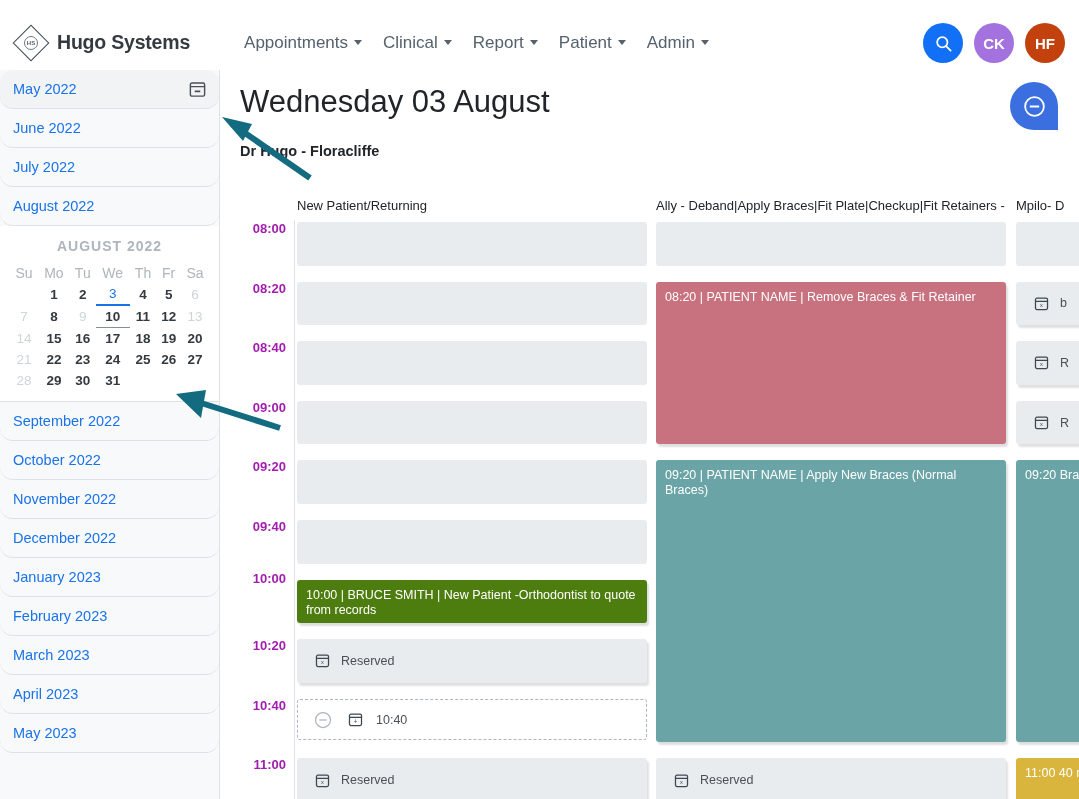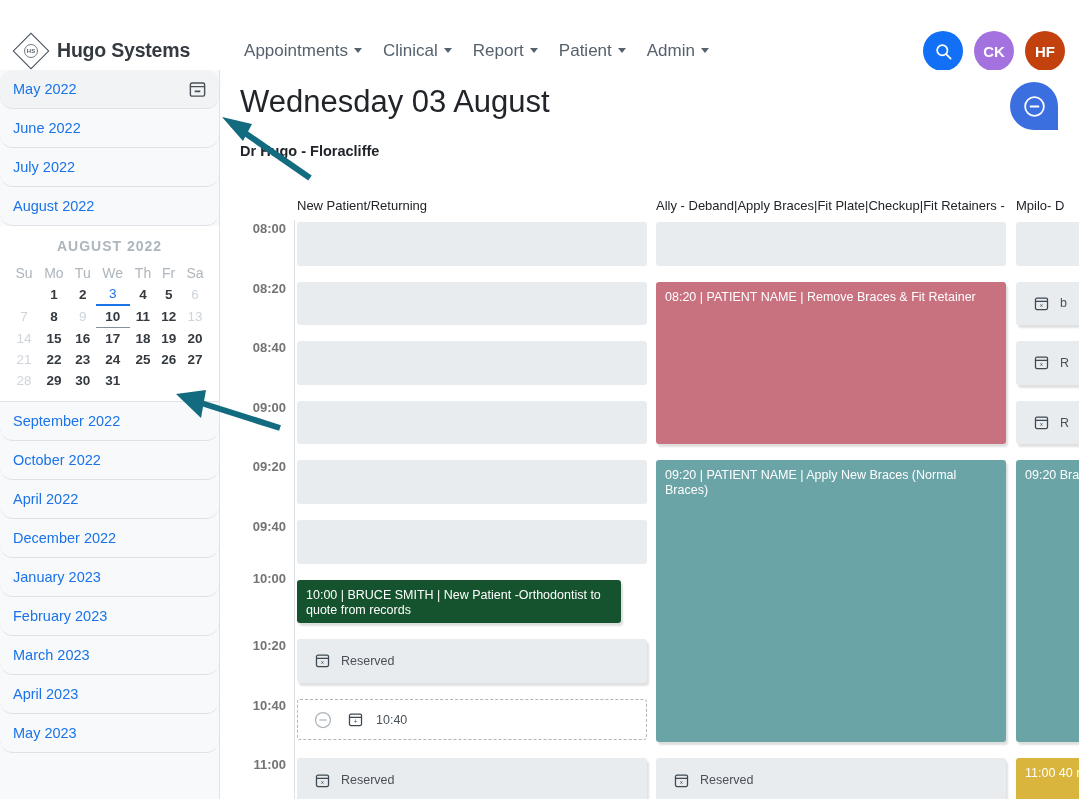--- a/index.html
+++ b/index.html
@@ -7,21 +7,21 @@
     margin: 0; padding: 0;
     width: 1079px; height: 799px;
     overflow: hidden;
     background: #ffffff;
     font-family: "Liberation Sans", sans-serif;
     color: #212529;
   }
 
   
   #navbar {
-    position: absolute; top: 16px; left: 0;
+    position: absolute; top: 8px; left: 0;
     width: 1079px; height: 70px;
     background: #ffffff;
     border-bottom: 1px solid #e9ecef;
     display: flex; align-items: center;
   }
   #brand { display: flex; align-items: center; margin-left: 14px; }
   #brand-mark {
     width: 34px; height: 34px;
     position: relative; flex: 0 0 34px; margin-right: 9px;
   }
@@ -161,21 +161,21 @@
     width: 858px; height: 579px;
     overflow: hidden;
   }
   #timecol {
     position: absolute; left: 0; top: 0;
     width: 74px; height: 100%;
     border-right: 1px solid #dee2e6;
   }
   .timelabel {
     position: absolute; right: 8px;
-    font-size: 13px; font-weight: bold; color: #737373;
+    font-size: 13px; font-weight: bold; color: #a21caf;
     white-space: nowrap;
     text-align: right;
   }
   .slot {
     position: absolute;
     background: #e9ecef;
     border-radius: 3px;
   }
   .appt {
     position: absolute;
@@ -357,21 +357,21 @@
   </div>
 
   <div id="months-after">
       <div class="month-row">
         <span class="mlabel">September 2022</span>
       </div>
       <div class="month-row">
         <span class="mlabel">October 2022</span>
       </div>
       <div class="month-row">
-        <span class="mlabel">April 2022</span>
+        <span class="mlabel">November 2022</span>
       </div>
       <div class="month-row">
         <span class="mlabel">December 2022</span>
       </div>
       <div class="month-row">
         <span class="mlabel">January 2023</span>
       </div>
       <div class="month-row">
         <span class="mlabel">February 2023</span>
       </div>
@@ -420,21 +420,21 @@
       </div>
     <div id="gridcontent">
         <div class="slot" style="left: 76px; top: 2px; width: 350px; height: 43.6px;"></div>
         <div class="slot" style="left: 76px; top: 61.6px; width: 350px; height: 43.6px;"></div>
         <div class="slot" style="left: 76px; top: 121.2px; width: 350px; height: 43.6px;"></div>
         <div class="slot" style="left: 76px; top: 180.8px; width: 350px; height: 43.6px;"></div>
         <div class="slot" style="left: 76px; top: 240.4px; width: 350px; height: 43.6px;"></div>
         <div class="slot" style="left: 76px; top: 300px; width: 350px; height: 43.6px;"></div>
         <div class="slot" style="left: 435px; top: 2px; width: 350px; height: 43.6px;"></div>
         <div class="slot" style="left: 795px; top: 2px; width: 100px; height: 43.6px;"></div>
-        <div class="appt" style="left: 76px; top: 359.6px; width: 324px; height: 43.6px; background: #14532d;">10:00 | BRUCE SMITH | New Patient -Orthodontist to quote from records</div>
+        <div class="appt" style="left: 76px; top: 359.6px; width: 350px; height: 43.6px; background: #4d7c0f;">10:00 | BRUCE SMITH | New Patient -Orthodontist to quote from records</div>
         <div class="reserved" style="left: 76px; top: 419.2px; width: 350px; height: 43.6px;">
           <svg width="17" height="17" viewBox="0 0 24 24" fill="none" stroke="#3d4852" stroke-width="1.8">
             <rect x="3.5" y="4.5" width="17" height="16" rx="2"></rect>
             <line x1="3.5" y1="9" x2="20.5" y2="9"></line>
             <text x="12" y="17.5" font-size="8" fill="#3d4852" stroke="none" text-anchor="middle" font-family="Liberation Sans">x</text>
           </svg>
           <span class="rlabel">Reserved</span>
         </div>
         <div class="emptyslot" style="left: 76px; top: 478.8px; width: 350px; height: 41.6px;">
           <svg width="20" height="20" viewBox="0 0 24 24" fill="none" stroke="#adb5bd" stroke-width="1.5">

